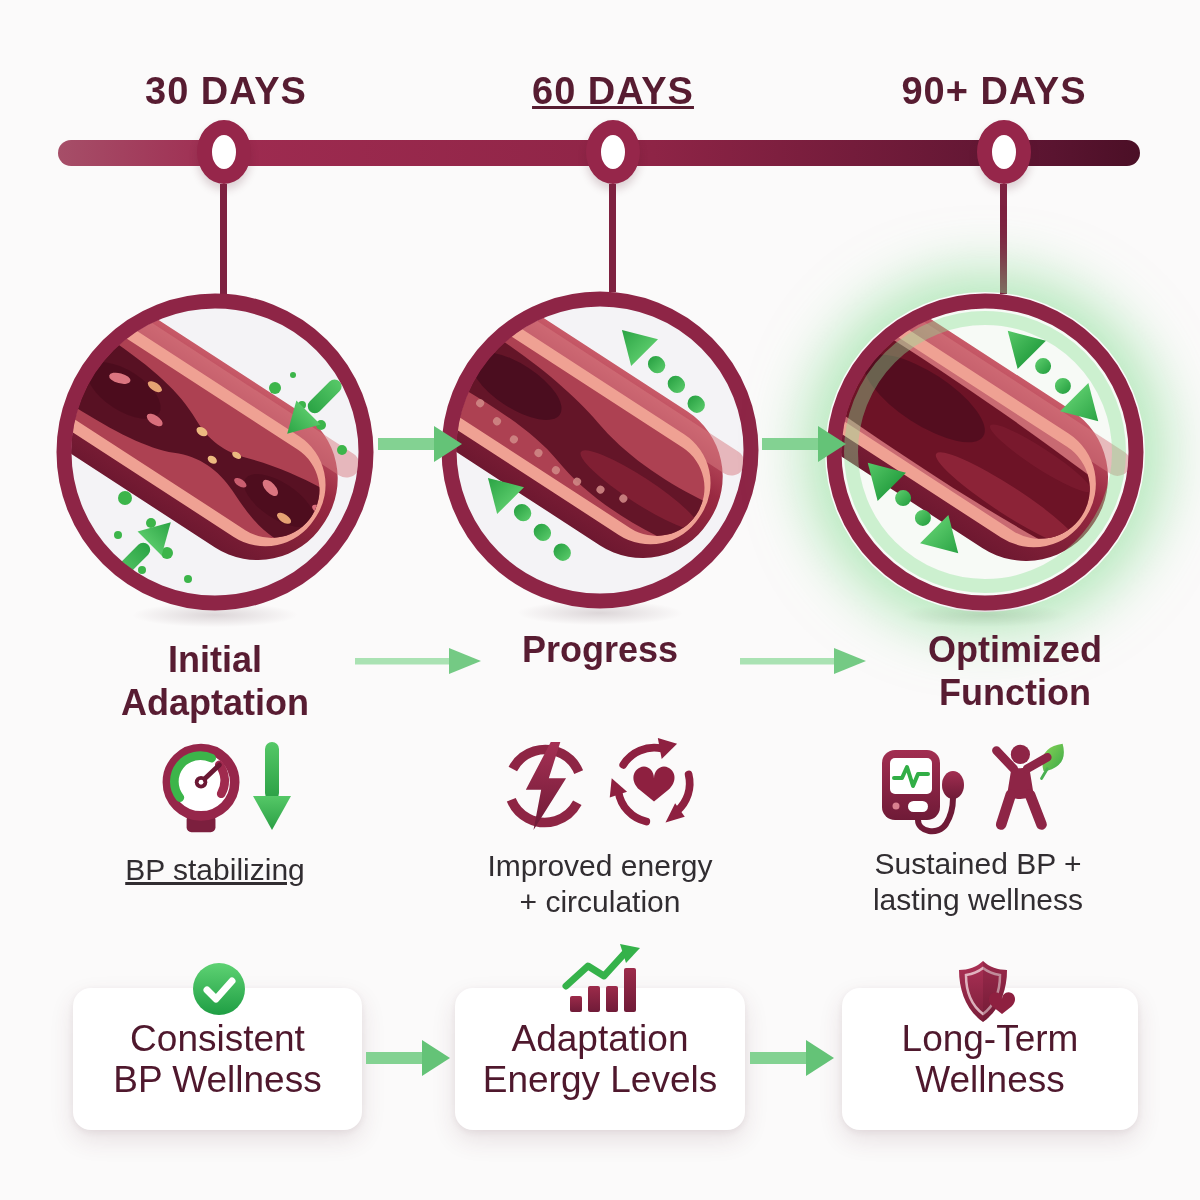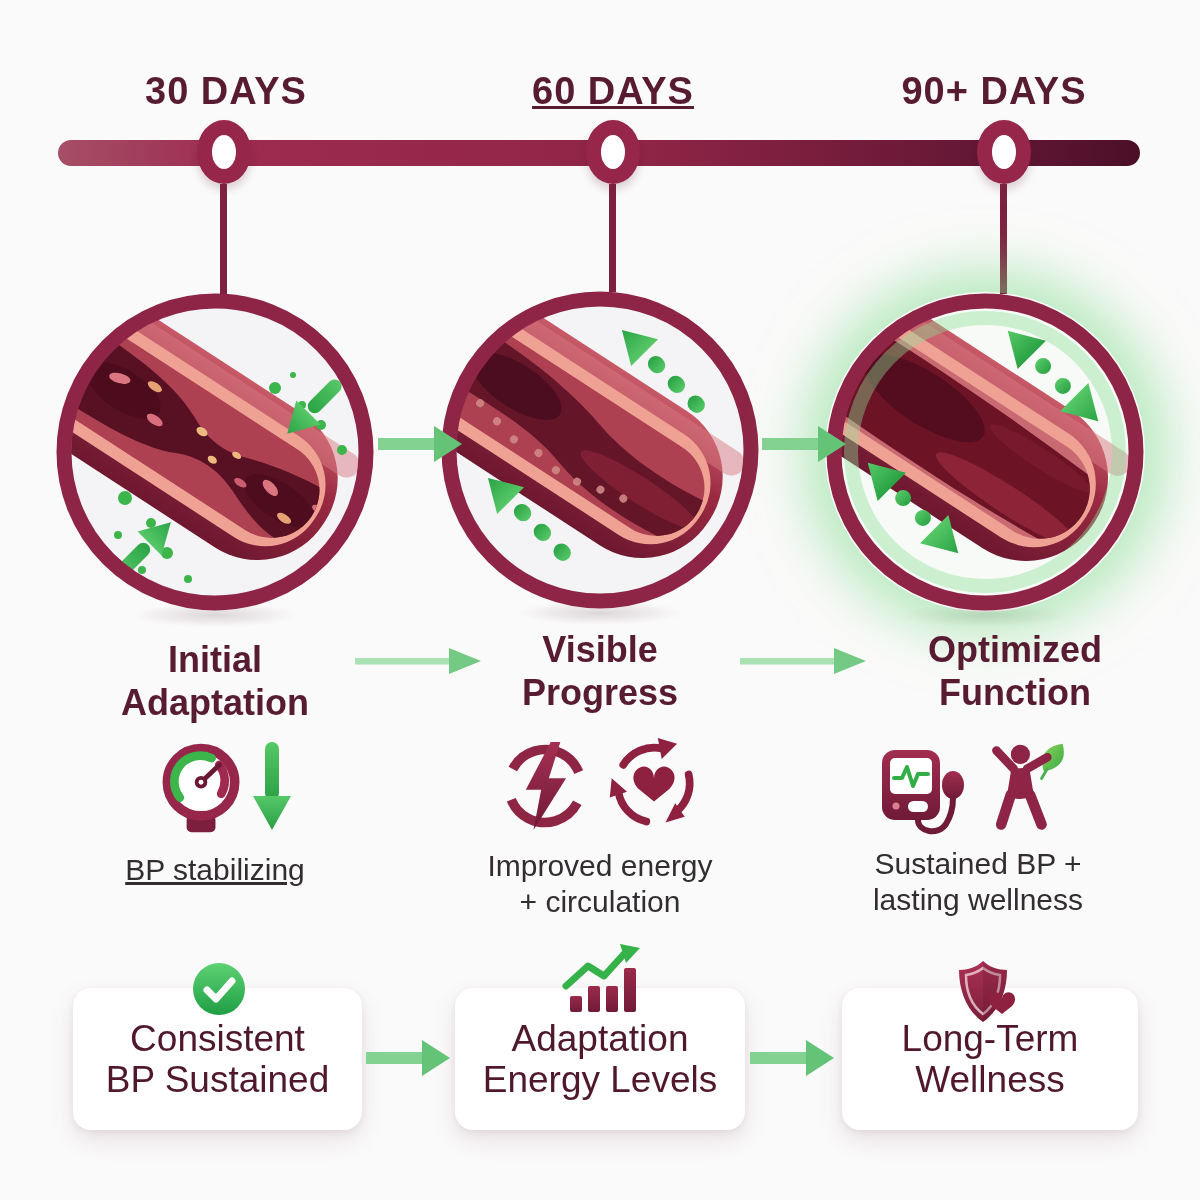--- a/index.html
+++ b/index.html
@@ -234,21 +234,20 @@
         <rect x="0" y="14" width="58" height="12" fill="#83d292"></rect>
         <polygon points="56,2 84,20 56,38" fill="#64c377"></polygon>
       </svg>
   </div>
 
   <div class="abs centered stage-title" style="left:215px;top:628px;margin-top:10px;">
     <div>Initial</div>
     <div>Adaptation</div>
   </div>
   <div class="abs centered stage-title" style="left:600px;top:628px;">
-    <div>Visible</div>
     <div>Progress</div>
   </div>
   <div class="abs centered stage-title" style="left:1015px;top:628px;">
     <div>Optimized</div>
     <div>Function</div>
   </div>
 
   <div class="abs" style="left:355px;top:648px;">
     <svg viewBox="0 0 126 26" width="126" height="26">
         <rect x="0" y="10" width="94" height="6.5" fill="#aae2b3"></rect>
@@ -358,21 +357,21 @@
     </svg>
   </div>
   <div class="abs centered caption" style="left:978px;top:846px;">
     <div>Sustained BP +</div>
     <div>lasting wellness</div>
   </div>
 
   <div class="abs card" style="left:73px;top:988px;width:289px;height:142px;">
     <div class="card-title">
       <div>Consistent</div>
-      <div>BP Sustained</div>
+      <div>BP Wellness</div>
     </div>
   </div>
   <div class="abs card" style="left:455px;top:988px;width:290px;height:142px;">
     <div class="card-title">
       <div>Adaptation</div>
       <div>Energy Levels</div>
     </div>
   </div>
   <div class="abs card" style="left:842px;top:988px;width:296px;height:142px;">
     <div class="card-title">

